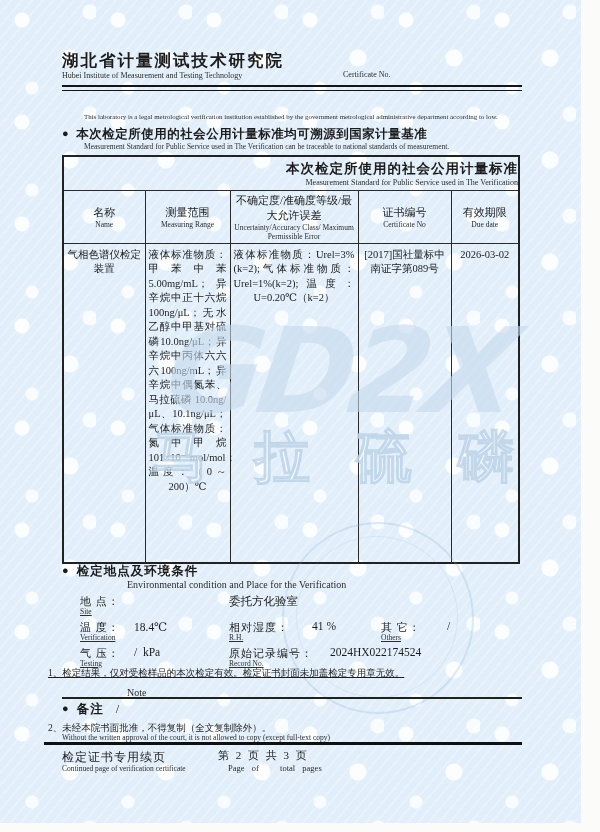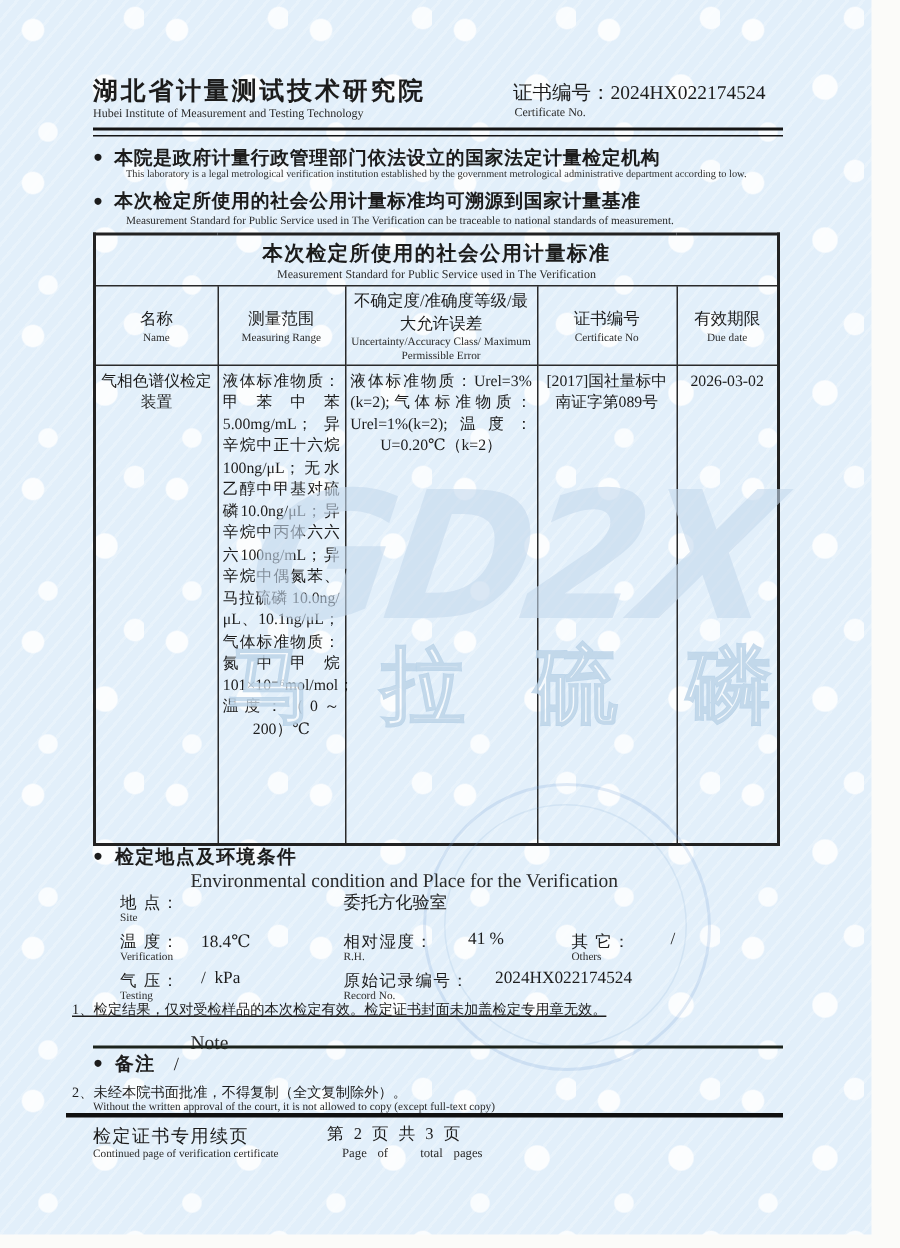--- a/index.html
+++ b/index.html
@@ -43,66 +43,62 @@
   .cell-just{text-align:justify;text-align-last:center;}
   
   .wm-logo{font-family:"DejaVu Sans","Liberation Sans",sans-serif;font-weight:bold;font-style:italic;
     font-size:118px;letter-spacing:-6px;color:rgba(196,217,236,.6);transform:skewX(-8deg);}
   .wm-text{font-family:"DejaVu Sans","Liberation Sans",sans-serif;font-weight:bold;font-size:56px;
     letter-spacing:46px;color:rgba(255,255,255,.62);-webkit-text-stroke:1px rgba(168,198,224,.65);}
   .stamp{border-radius:50%;border:2px solid rgba(125,165,212,.22);}
   .stamp-inner{border-radius:50%;border:1.5px solid rgba(125,165,212,.16);}
   
   .sec-cn{font-size:12.5px;font-weight:bold;letter-spacing:1px;}
-  .sec-en{font-size:13px;padding-left:43px;}
+  .sec-en{font-size:10px;padding-left:43px;}
   .lbl{font-size:11px;letter-spacing:1px;}
-  .sublbl{font-size:7.5px;color:#2e2e2e;}
+  .sublbl{font-size:7.5px;color:#2e2e2e;text-decoration:underline;}
   .val{font-size:11.5px;}
   
   .rule-mid{height:0;border-top:2px solid #1d241d;}
   .rule-thick{height:0;border-top:3px solid #101010;}
   .fn-cn{font-size:9.5px;}
   .fn-en{font-size:7.5px;}
   .foot-cn{font-size:12px;letter-spacing:1px;}
   .foot-en{font-size:7.5px;}
   .page-cn{font-size:11px;word-spacing:4px;}
   .page-en{font-size:8.5px;word-spacing:5px;}
   .edge{background:#fbfbf9;}
 </style>
 </head>
 <body>
 
 <div class="page">
 
   <div class="abs inst-cn" style="left:62px;top:50px;">湖北省计量测试技术研究院</div>
   <div class="abs inst-en en nowrap" style="left:62px;top:71px;">Hubei Institute of Measurement and Testing Technology</div>
-  <div class="abs certno nowrap" style="left:342px;top:53px;">证书编号：2024HX022174524</div>
   <div class="abs certno-en en" style="left:343px;top:70px;">Certificate No.</div>
   <div class="abs dblline" style="left:62px;top:85px;width:460px;"></div>
 
-  <div class="abs stmt-cn nowrap" style="left:62px;top:97px;">
-    <span class="bullet">●</span><span>本院是政府计量行政管理部门依法设立的国家法定计量检定机构</span>
-  </div>
   <div class="abs stmt-en en nowrap" style="left:84px;top:113px;">This laboratory is a legal metrological verification institution established by the government metrological administrative department according to low.</div>
   <div class="abs stmt-cn nowrap" style="left:62px;top:126px;">
     <span class="bullet">●</span><span>本次检定所使用的社会公用计量标准均可溯源到国家计量基准</span>
   </div>
   <div class="abs stmt-en en nowrap" style="left:84px;top:142px;font-size:7.5px;">Measurement Standard for Public Service used in The Verification can be traceable to national standards of measurement.</div>
 
   <table class="std abs" style="left:62px;top:155px;">
     <colgroup>
       <col style="width:82px">
         <col style="width:85px">
         <col style="width:128px">
         <col style="width:93px">
         <col style="width:68px">
     </colgroup>
     <tbody>
         <tr>
-      <td colspan="5" style="text-align:center;padding:3px 0;">
+      <td colspan="5" style="text-align:right;padding:3px 0;">
         <div class="tbl-title-cn">本次检定所使用的社会公用计量标准</div>
         <div class="tbl-title-en en">Measurement Standard for Public Service used in The Verification</div>
       </td>
     </tr>
     <tr style="height:52px;">
       <th class="colhead">
         <div class="colhead-cn">名称</div>
         <div class="colhead-en en">Name</div>
       </th>
       <th class="colhead">

